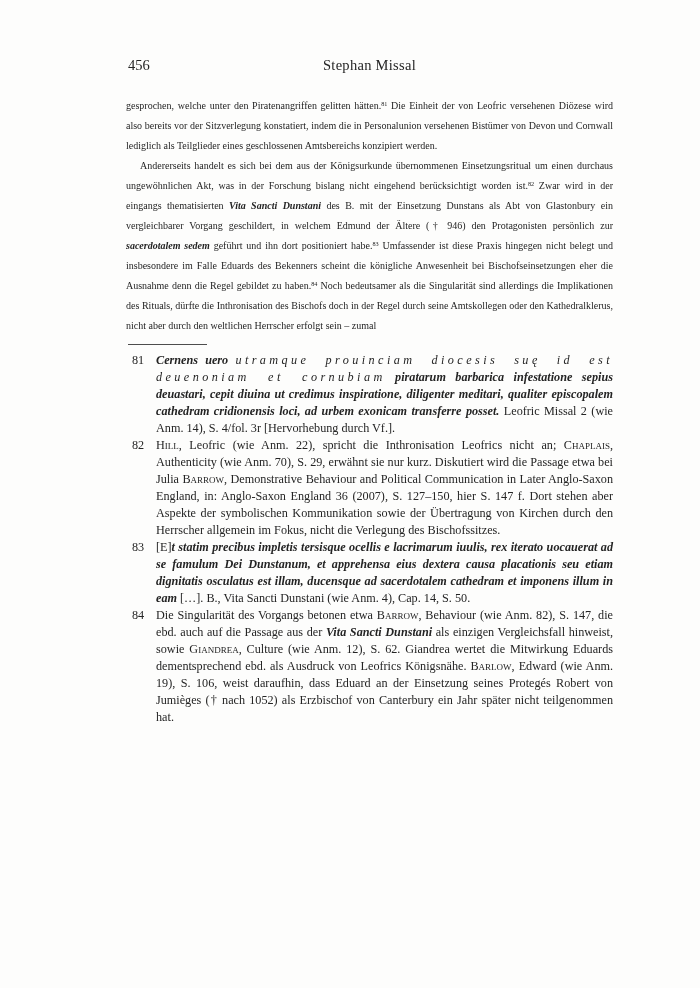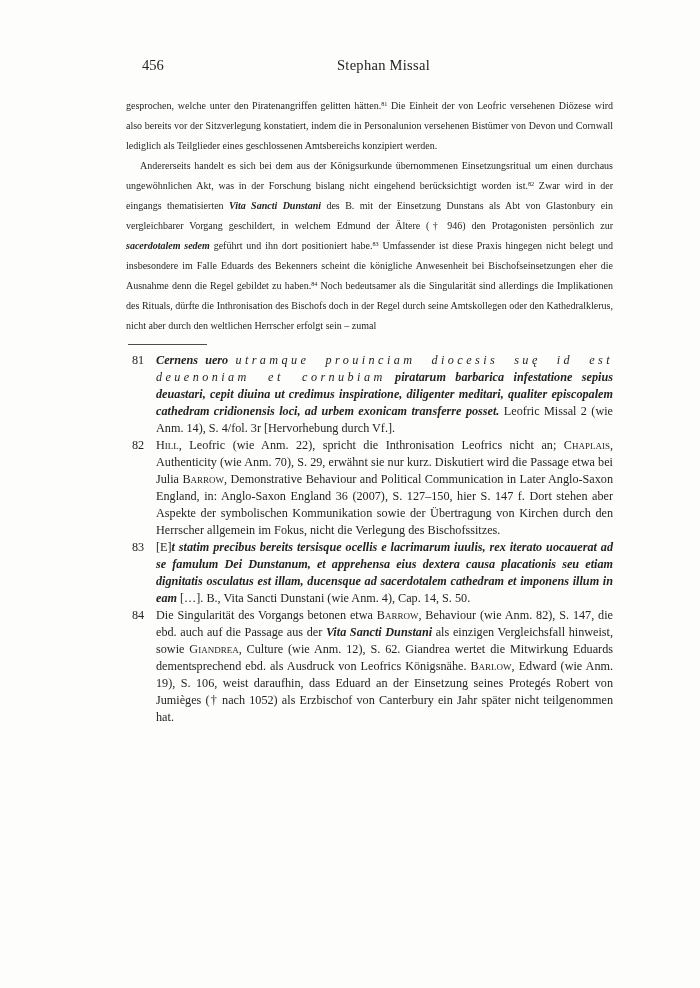--- a/index.html
+++ b/index.html
@@ -14,21 +14,20 @@
     box-sizing: border-box;
     padding: 56px 87px 0 126px;
     overflow: hidden;
   }
   .runhead {
     position: relative;
     width: 487px;
     height: 19px;
     font-size: 14.5px;
     line-height: 19px;
-    margin-left: 14px;
   }
   .runhead .pagenum {
     position: absolute;
     left: 2px; top: 0;
   }
   .runhead .author {
     display: block;
     text-align: center;
     letter-spacing: 0.02em;
   }
@@ -91,21 +90,21 @@
     <div class="fn">
       <span class="fn-num">81</span>
       <span class="fn-text"><span class="it">Cernens uero</span> <span class="lsp">utramque prouinciam diocesis suę id est deuenoniam et cornubiam</span> <span class="it">piratarum barbarica infestatione sepius deuastari, cepit diuina ut credimus inspiratione, diligenter meditari, qualiter episcopalem cathedram cridionensis loci, ad urbem exonicam transferre posset.</span> Leofric Missal 2 (wie Anm. 14), S. 4/fol. 3r [Hervorhebung durch Vf.].</span>
     </div>
     <div class="fn">
       <span class="fn-num">82</span>
       <span class="fn-text"><span class="sc">Hill</span>, Leofric (wie Anm. 22), spricht die Inthronisation Leofrics nicht an; <span class="sc">Chaplais</span>, Authenticity (wie Anm. 70), S. 29, erwähnt sie nur kurz. Diskutiert wird die Passage etwa bei Julia <span class="sc">Barrow</span>, Demonstrative Behaviour and Political Communication in Later Anglo-Saxon England, in: Anglo-Saxon England 36 (2007), S. 127–150, hier S. 147 f. Dort stehen aber Aspekte der symbolischen Kommunikation sowie der Übertragung von Kirchen durch den Herrscher allgemein im Fokus, nicht die Verlegung des Bischofssitzes.</span>
     </div>
     <div class="fn">
       <span class="fn-num">83</span>
-      <span class="fn-text">[E]<span class="it">t statim precibus bereits tersisque ocellis e lacrimarum iuulis, rex iterato uocauerat ad se famulum Dei Dunstanum, et apprehensa eius dextera causa placationis seu etiam dignitatis osculatus est illam, ducensque ad sacerdotalem cathedram et imponens illum in eam</span> […]. B., Vita Sancti Dunstani (wie Anm. 4), Cap. 14, S. 50.</span>
+      <span class="fn-text">[E]<span class="it">t statim precibus impletis tersisque ocellis e lacrimarum iuulis, rex iterato uocauerat ad se famulum Dei Dunstanum, et apprehensa eius dextera causa placationis seu etiam dignitatis osculatus est illam, ducensque ad sacerdotalem cathedram et imponens illum in eam</span> […]. B., Vita Sancti Dunstani (wie Anm. 4), Cap. 14, S. 50.</span>
     </div>
     <div class="fn">
       <span class="fn-num">84</span>
       <span class="fn-text">Die Singularität des Vorgangs betonen etwa <span class="sc">Barrow</span>, Behaviour (wie Anm. 82), S. 147, die ebd. auch auf die Passage aus der <span class="it">Vita Sancti Dunstani</span> als einzigen Vergleichsfall hinweist, sowie <span class="sc">Giandrea</span>, Culture (wie Anm. 12), S. 62. Giandrea wertet die Mitwirkung Eduards dementsprechend ebd. als Ausdruck von Leofrics Königsnähe. <span class="sc">Barlow</span>, Edward (wie Anm. 19), S. 106, weist daraufhin, dass Eduard an der Einsetzung seines Protegés Robert von Jumièges († nach 1052) als Erzbischof von Canterbury ein Jahr später nicht teilgenommen hat.</span>
     </div>
   </div>
 
 </div>
 
 </body></html>

